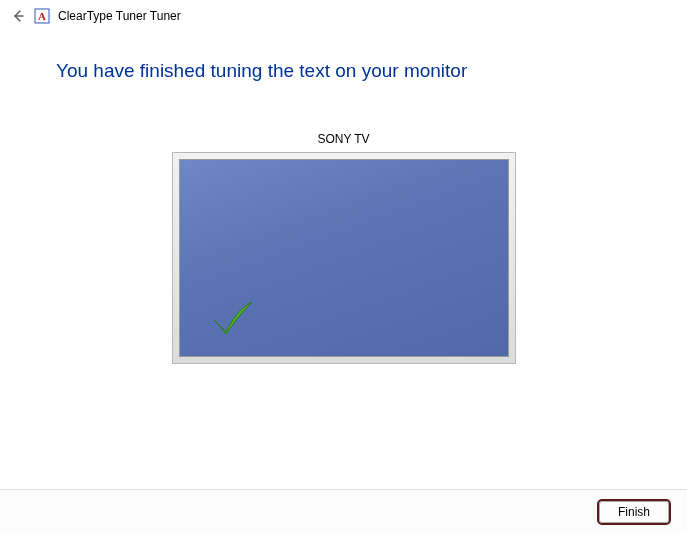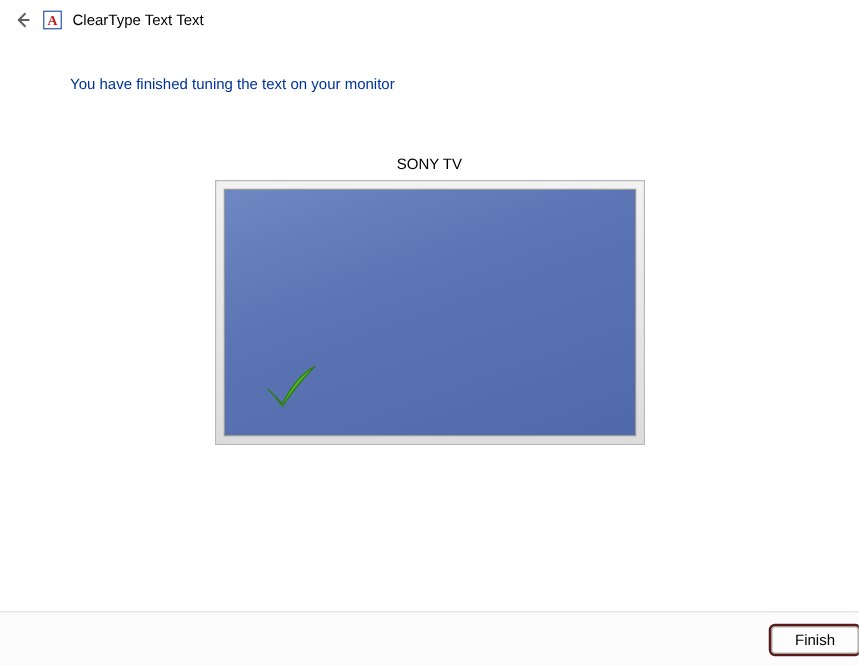--- a/index.html
+++ b/index.html
@@ -32,21 +32,21 @@
       display: inline-flex;
       align-items: center;
       justify-content: center;
     }
     .app-title {
       font-size: 12px;
       color: #000;
     }
     .heading {
       color: #003399;
-      font-size: 12px;
+      font-size: 19px;
       font-weight: 400;
       padding: 28px 0 0 56px;
     }
     .monitor-label {
       text-align: center;
       font-size: 12px;
       color: #000;
       margin-top: 50px;
     }
     .monitor-wrap {
@@ -78,20 +78,21 @@
       position: absolute;
       bottom: 0;
       left: 0;
       right: 0;
       height: 44px;
       background: #fcfcfc;
       border-top: 1px solid #e0e0e0;
       display: flex;
       align-items: center;
       justify-content: flex-end;
+      padding-right: 18px;
       gap: 8px;
     }
     .annotation-arrow {
       position: absolute;
       right: 190px;
       bottom: 14px;
       pointer-events: none;
     }
     .btn {
       min-width: 70px;
@@ -118,21 +119,21 @@
       <path d="M9 2 L4 7 L9 12" stroke="#606060" stroke-width="1.5" fill="none" stroke-linecap="round" stroke-linejoin="round"></path>
       <line x1="4" y1="7" x2="12" y2="7" stroke="#606060" stroke-width="1.5" stroke-linecap="round"></line>
     </svg>
   </div>
   <span class="app-icon">
     <svg width="16" height="16" viewBox="0 0 16 16">
       <rect x="1" y="1" width="14" height="14" fill="#ffffff" stroke="#2e5cb8" stroke-width="1"></rect>
       <text x="8" y="12" text-anchor="middle" font-family="Georgia, serif" font-size="11" font-weight="bold" fill="#c02020">A</text>
     </svg>
   </span>
-  <span class="app-title">ClearType Text Text</span>
+  <span class="app-title">ClearType Tuner Tuner</span>
 </div>
 
 <div class="heading">You have finished tuning the text on your monitor</div>
 
 <div class="monitor-label">SONY TV</div>
 
 <div class="monitor-wrap">
   <div class="monitor">
     <div class="screen">
       <span class="checkmark">

